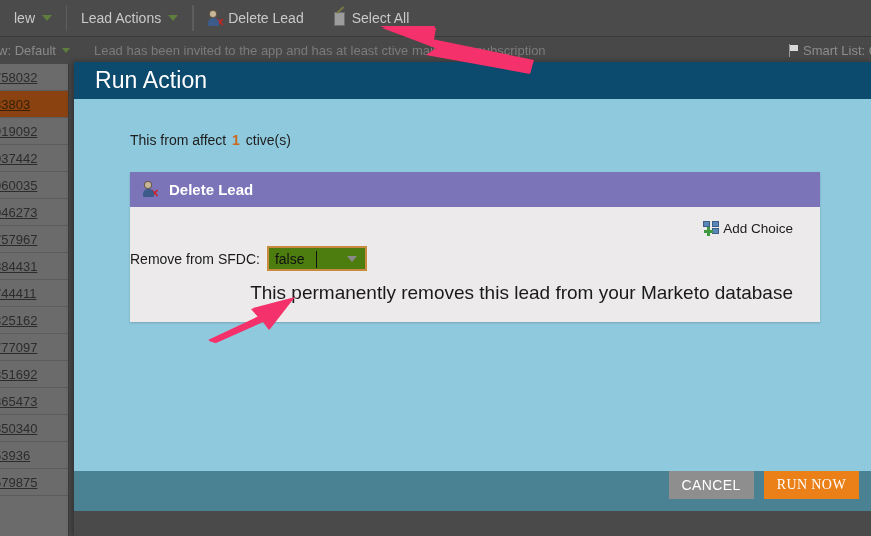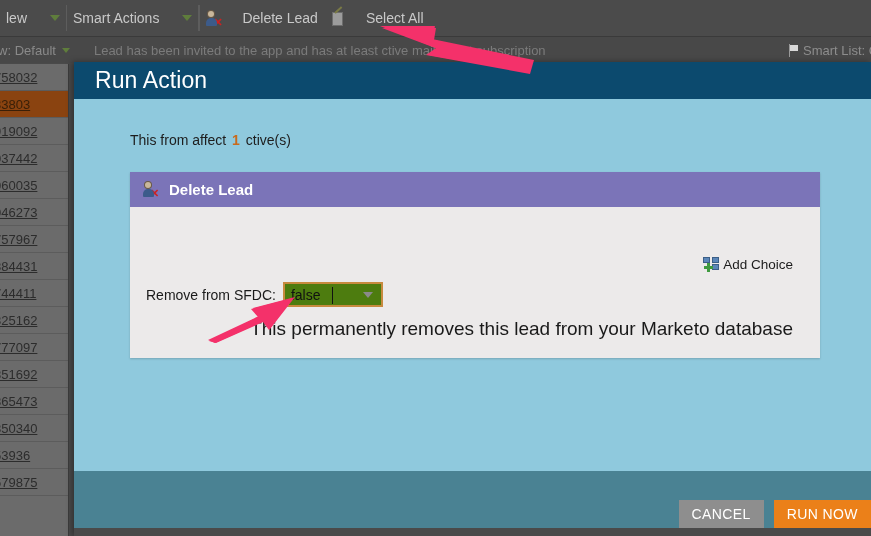--- a/index.html
+++ b/index.html
@@ -32,25 +32,24 @@
     height: 36px;
     background: #4b4b4b;
     border-bottom: 1px solid #3a3a3a;
     display: flex;
     align-items: center;
   }
   .tb-item {
     display: flex;
     align-items: center;
     height: 36px;
-    padding: 0 6px;
+    padding: 0 14px;
     color: #c9c9c9;
     font-size: 14px;
     white-space: nowrap;
-    gap: 16px;
   }
   .tb-sep {
     width: 1px;
     height: 26px;
     background: #5d5d5d;
   }
   .tb-caret {
     margin-left: 7px;
     width: 0; height: 0;
     border-left: 5px solid transparent;
@@ -269,24 +268,23 @@
     align-items: center;
     padding-left: 13px;
   }
   #panel-header-label {
     color: #ffffff;
     font-size: 15px;
     font-weight: bold;
     margin-left: 6px;
   }
   #panel-body {
-    padding: 10px 16px 18px 16px;
+    padding: 10px 16px 18px 0;
     position: relative;
     min-height: 86px;
-    margin-top: 36px;
   }
   #add-choice-row {
     display: flex;
     justify-content: flex-end;
     align-items: center;
     height: 22px;
   }
   #add-choice {
     display: flex;
     align-items: center;
@@ -375,41 +373,41 @@
   }
   #warning-text {
     margin-top: 11px;
     text-align: right;
     font-size: 19px;
     color: #1a1a1a;
     padding-right: 11px;
   }
 
   #modal-footer {
-    height: 57px;
+    height: 40px;
     background: #4a8293;
     display: flex;
-    align-items: flex-end;
+    align-items: flex-start;
     justify-content: flex-end;
-    padding-right: 0;
+    padding-right: 12px;
     box-sizing: border-box;
   }
   .footer-btn {
     height: 28px;
     min-width: 78px;
     border: none;
     color: #ffffff;
     font-size: 14px;
     font-family: "Liberation Sans", sans-serif;
     letter-spacing: 0.4px;
     cursor: pointer;
     padding: 0 13px;
   }
   #cancel-button { background: #8e8e8e; margin-right: 10px; }
-  #run-now-button { background: #eb8019; }
+  #run-now-button { background: #eb8019; font-family: Liberation Serif, serif; }
 
   
   .arrow {
     position: absolute;
     pointer-events: none;
   }
   #arrow-toolbar { left: 376px; top: 22px; }
   #arrow-dropdown { left: 207px; top: 296px; }
 </style>
 </head>
@@ -417,21 +415,21 @@
 
 <div id="app-background">
 
   <div id="toolbar">
     <div class="tb-item">
       <span>lew</span>
       <span class="tb-caret"></span>
     </div>
     <div class="tb-sep"></div>
     <div class="tb-item">
-      <span>Smart Actions</span>
+      <span>Lead Actions</span>
       <span class="tb-caret"></span>
     </div>
     <div class="tb-sep"></div>
     <div class="tb-sep"></div>
     <div class="tb-item">
       <span class="tb-ico ico-person-del">
           <span class="ico-x">✕</span>
         </span>
       <span>Delete Lead</span>
     </div>

